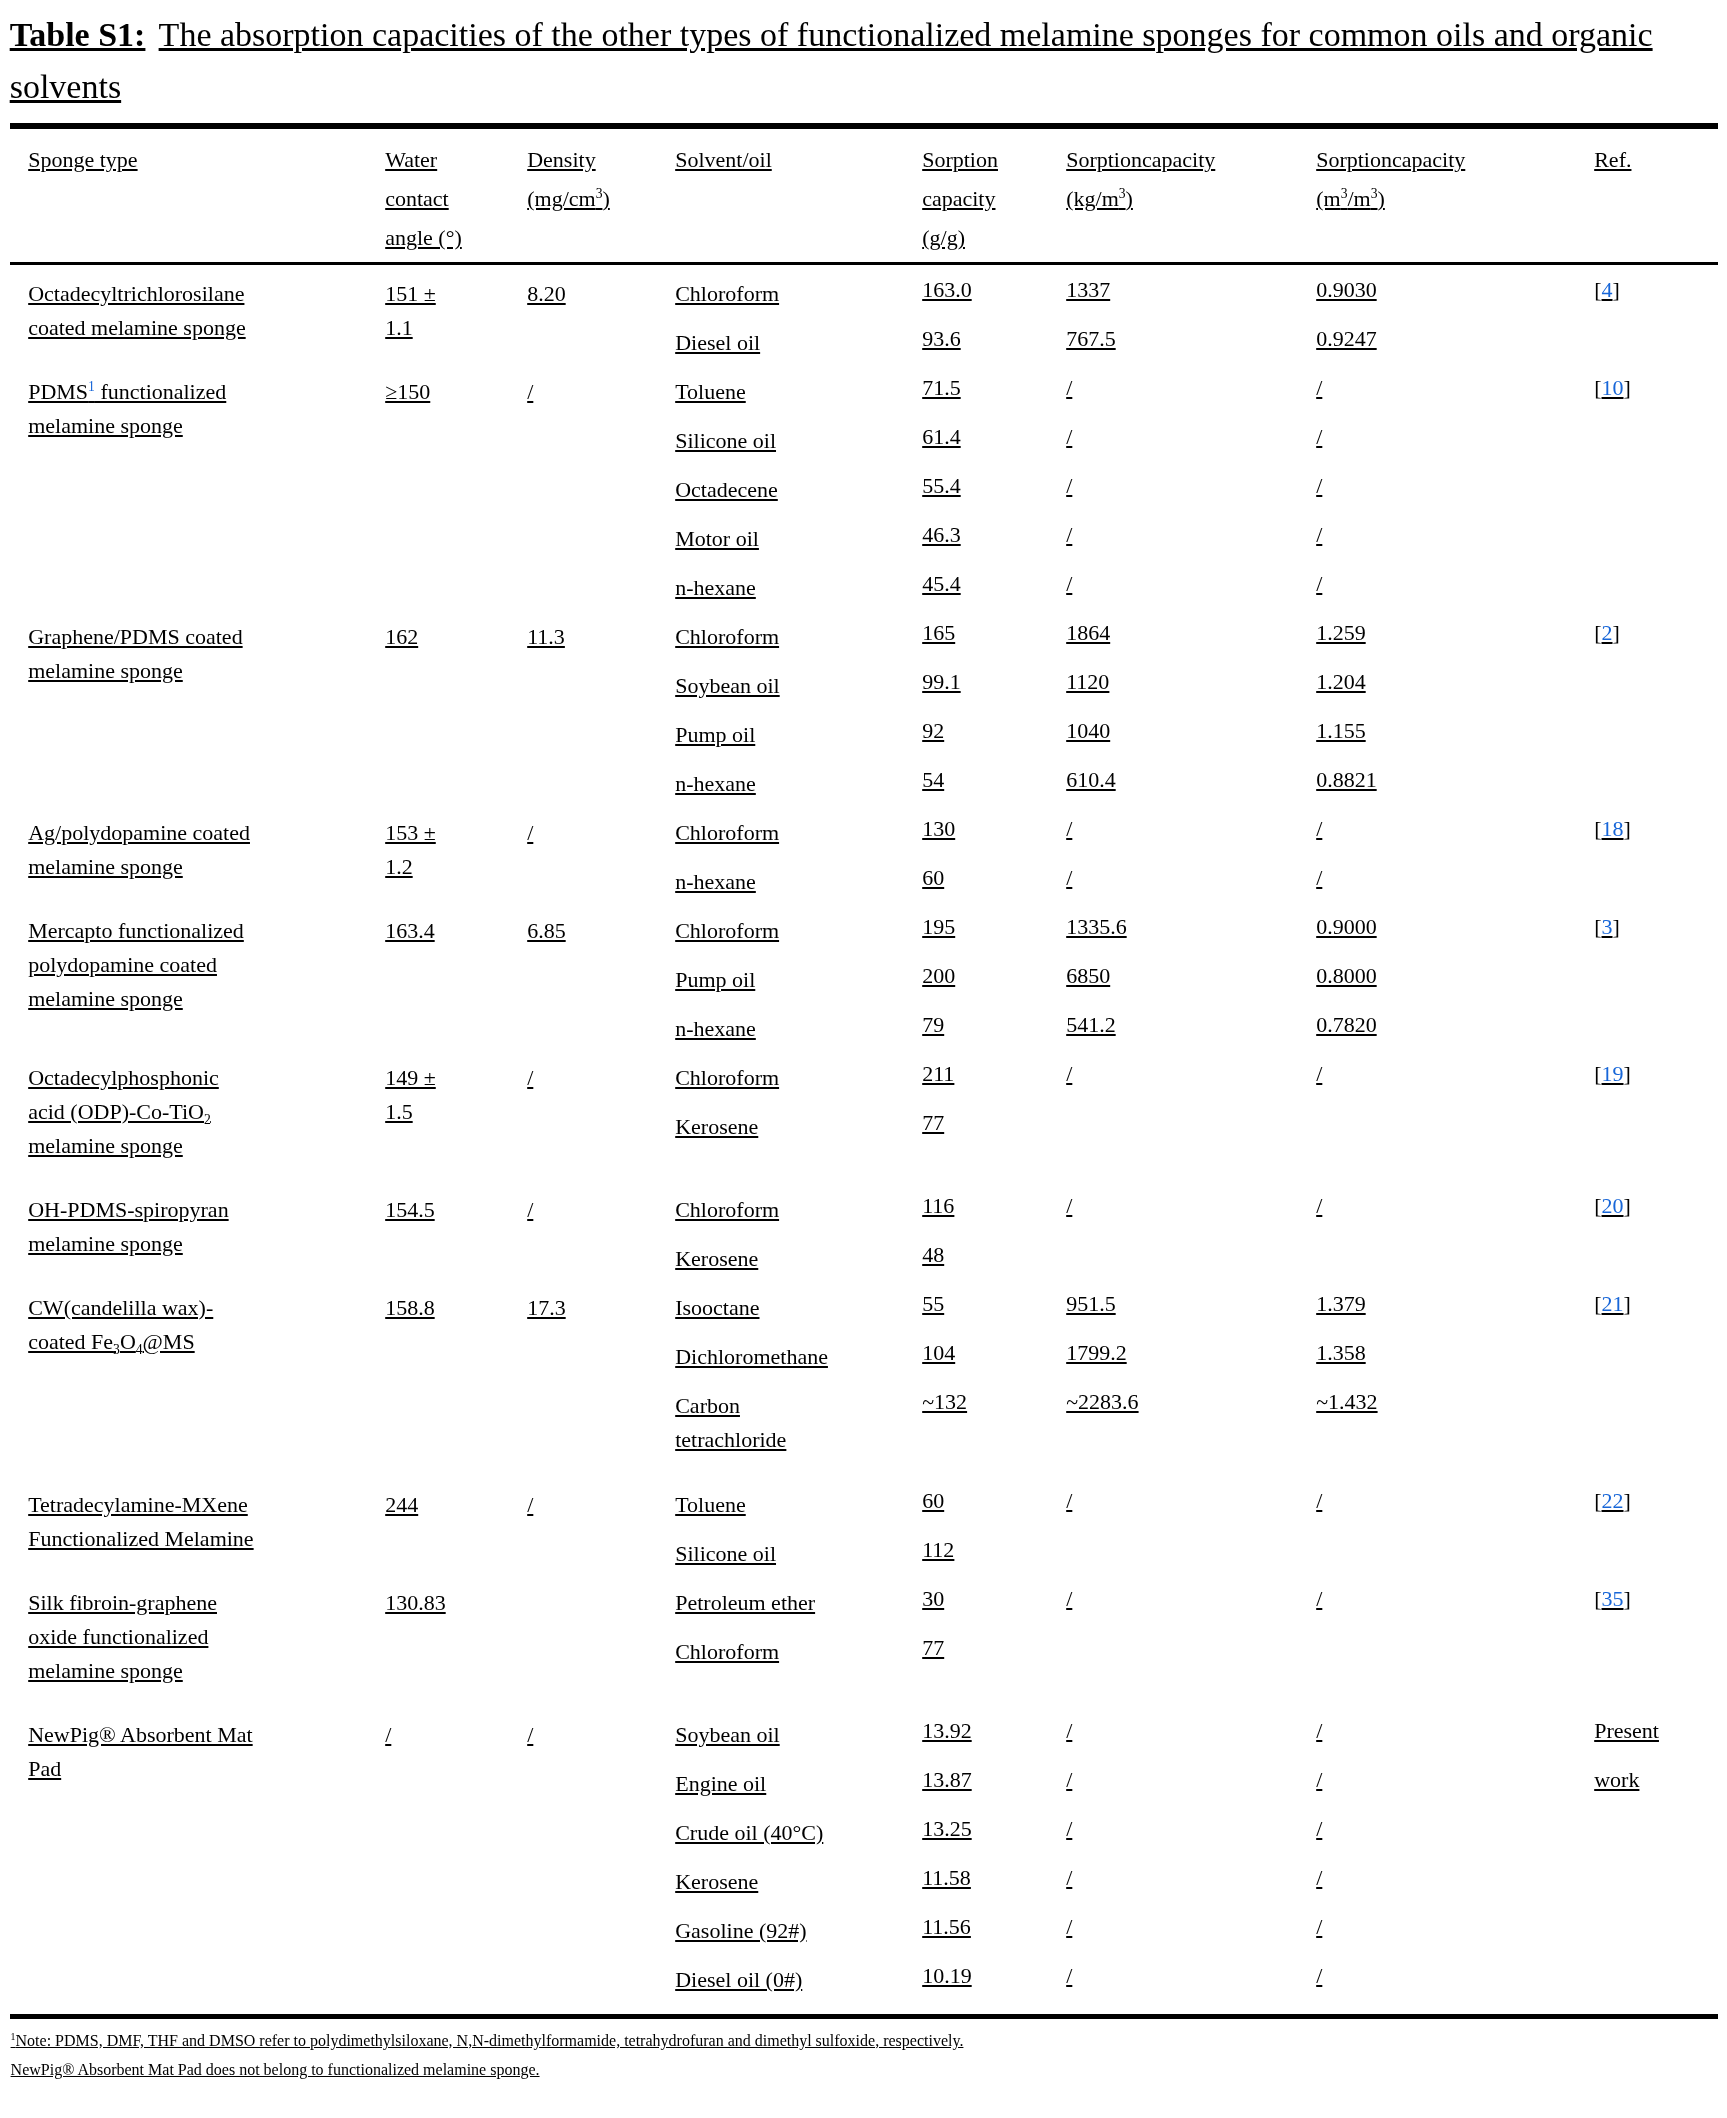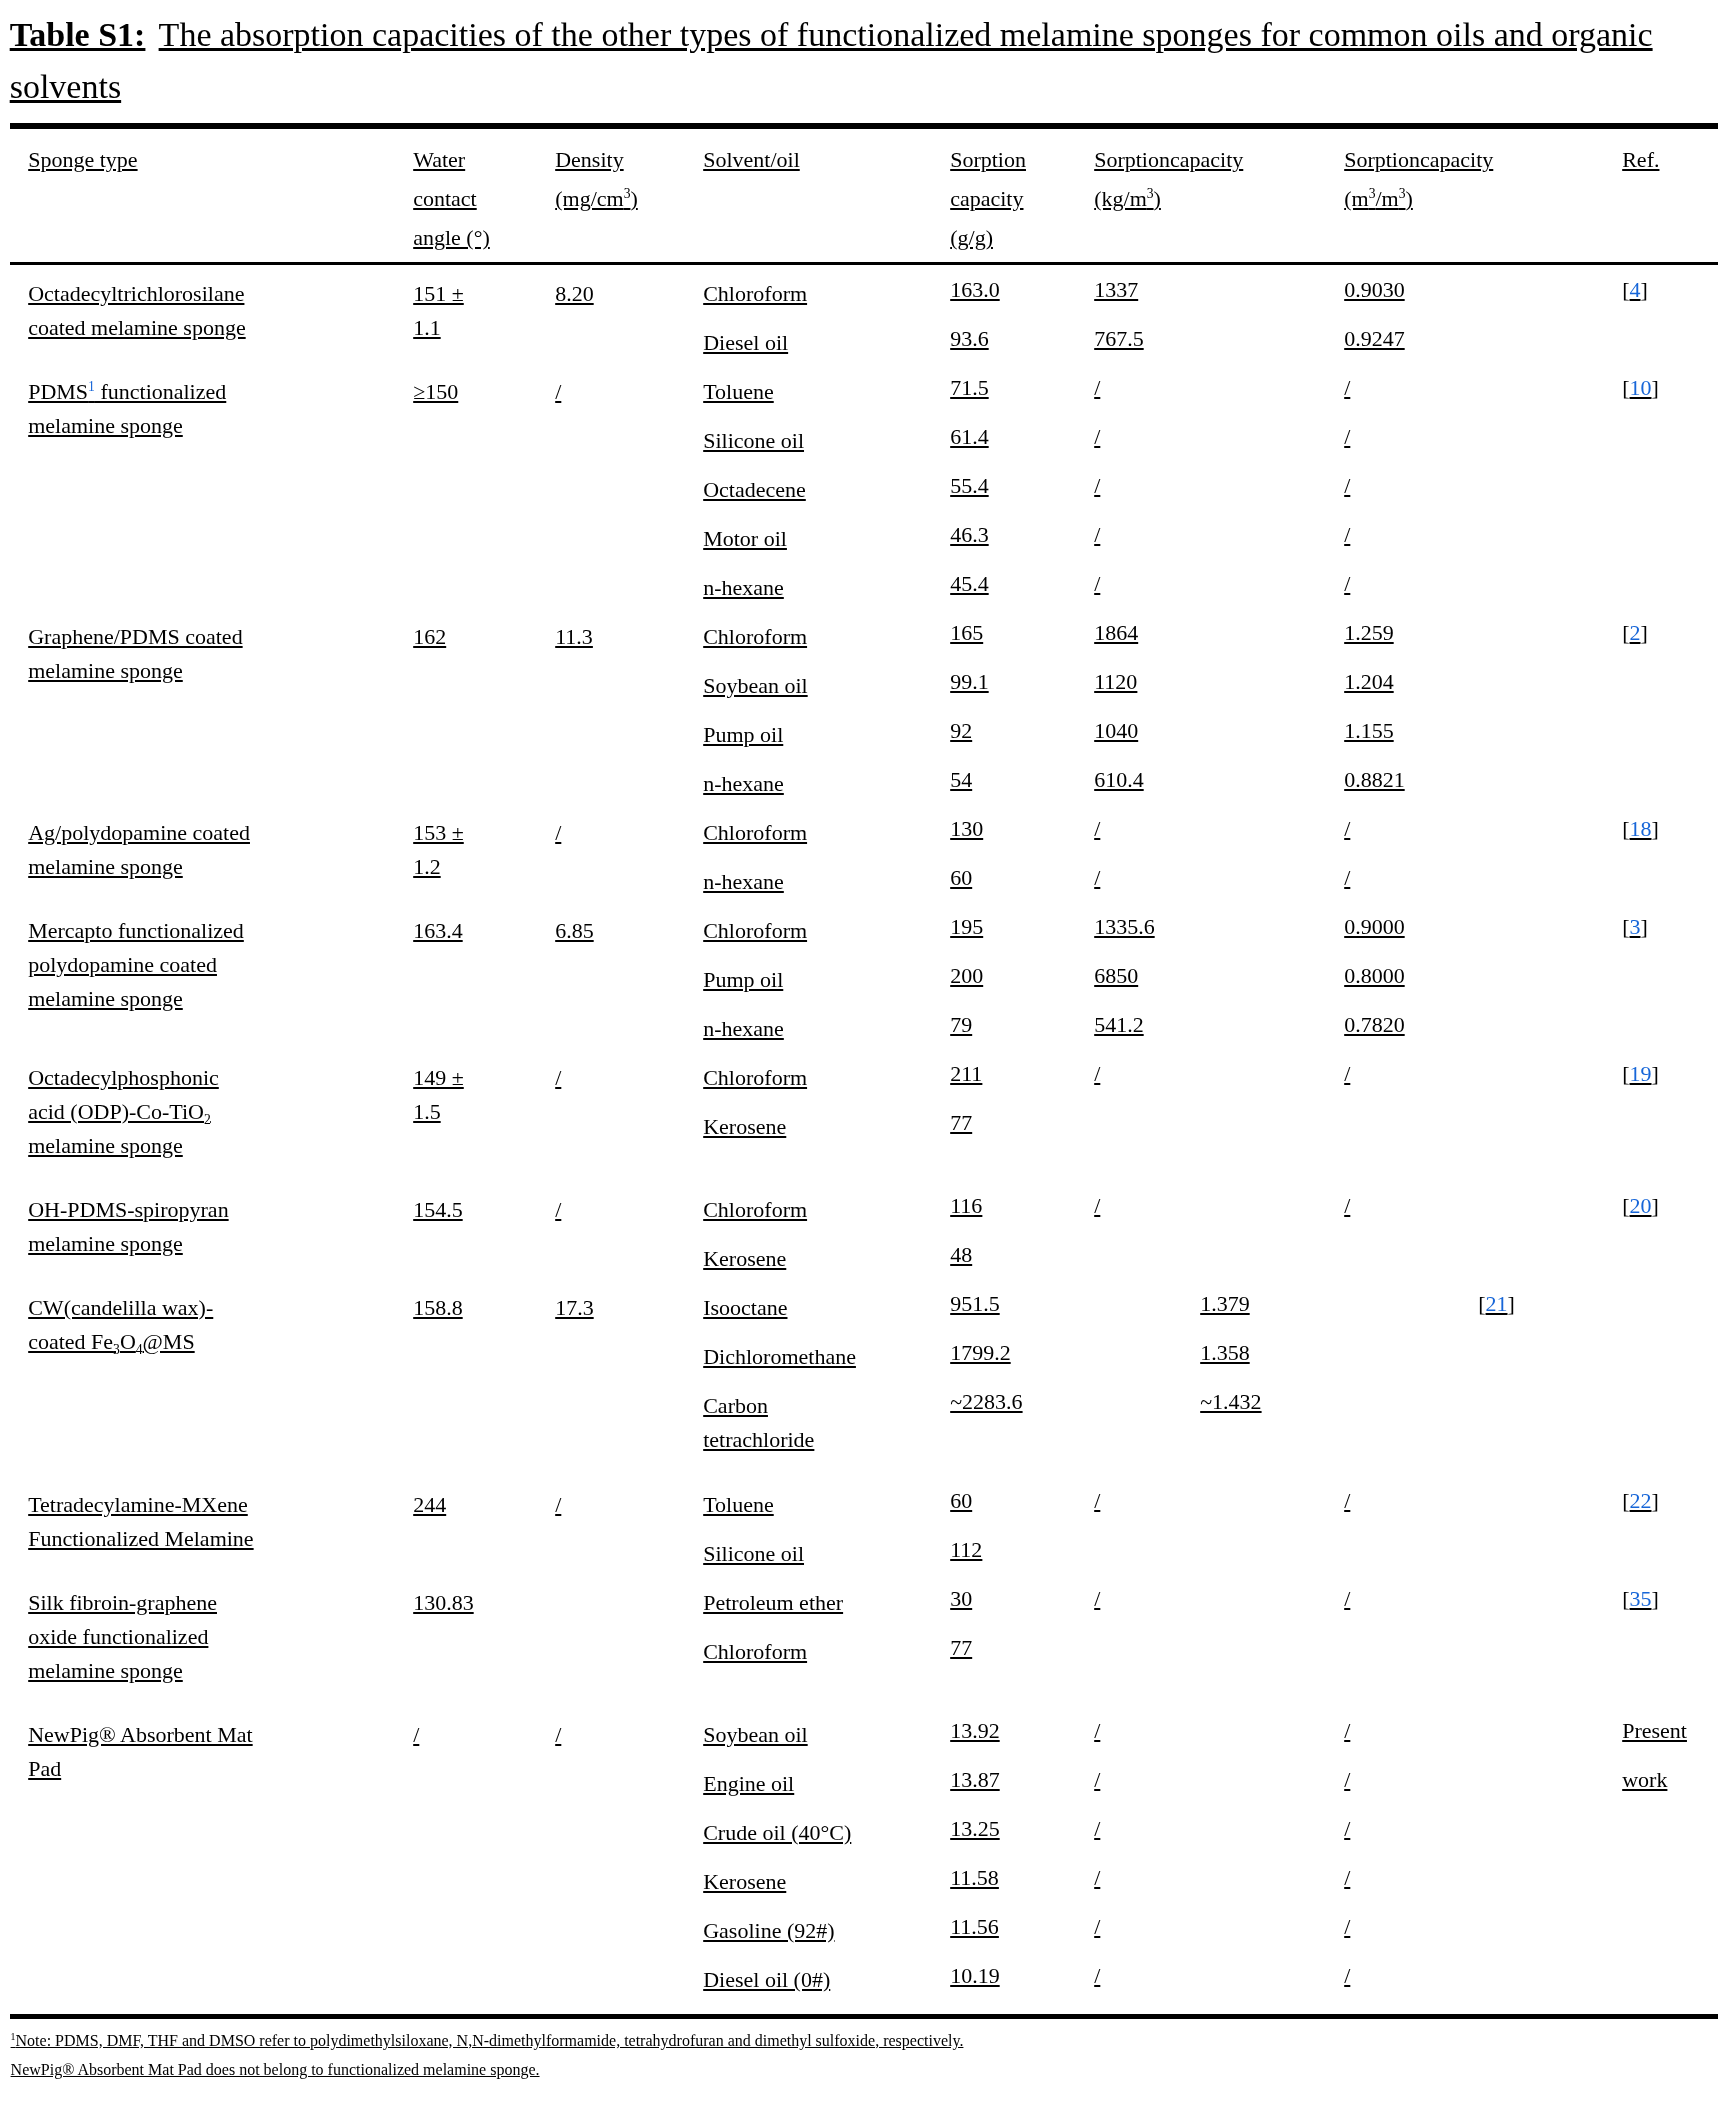--- a/index.html
+++ b/index.html
@@ -12,21 +12,21 @@
   .title{font-size:34px;line-height:52px;margin:2.6px 0 10.6px 0;}
   .tlabel{font-weight:bold;margin-right:13.2px;}
   .rule{height:5.3px;background:#000;}
   .rule--mid{height:3.5px;}
   .thead{display:flex;padding:11.5px 0 4.4px 18.5px;}
   .hline{line-height:39px;white-space:nowrap;}
   .tbody{padding:11.5px 0 2.6px 18.5px;}
   .trow{display:flex;}
   .c{flex:0 0 auto;}
   .c1{width:357px;padding-right:28px;}
-  .c2{width:142px;margin-left:28px;}
+  .c2{width:142px;}
   .c3{width:148px;}
   .c4{width:247px;}
   .c5{width:144px;}
   .c6{width:250px;}
   .c7{width:278px;}
   .c8{flex:1 1 auto;}
   .spongecell{padding-bottom:30px;}
   .nline{height:34px;line-height:34px;white-space:nowrap;}
   .vline{line-height:25.6px;white-space:nowrap;}
   .entry{height:49px;}
@@ -508,20 +508,31 @@
             <div class="nline">Isooctane</div>
           </div>
           <div class="entry">
             <div class="nline">Dichloromethane</div>
           </div>
           <div class="entry tall">
             <div class="nline">Carbon</div>
             <div class="nline">tetrachloride</div>
           </div>
         </div>
+        <div class="c c5">
+          <div class="entry">
+            <div class="vline">55</div>
+          </div>
+          <div class="entry">
+            <div class="vline">104</div>
+          </div>
+          <div class="entry tall">
+            <div class="vline">~132</div>
+          </div>
+        </div>
         <div class="c c6">
           <div class="entry">
             <div class="vline">951.5</div>
           </div>
           <div class="entry">
             <div class="vline">1799.2</div>
           </div>
           <div class="entry tall">
             <div class="vline">~2283.6</div>
           </div>

